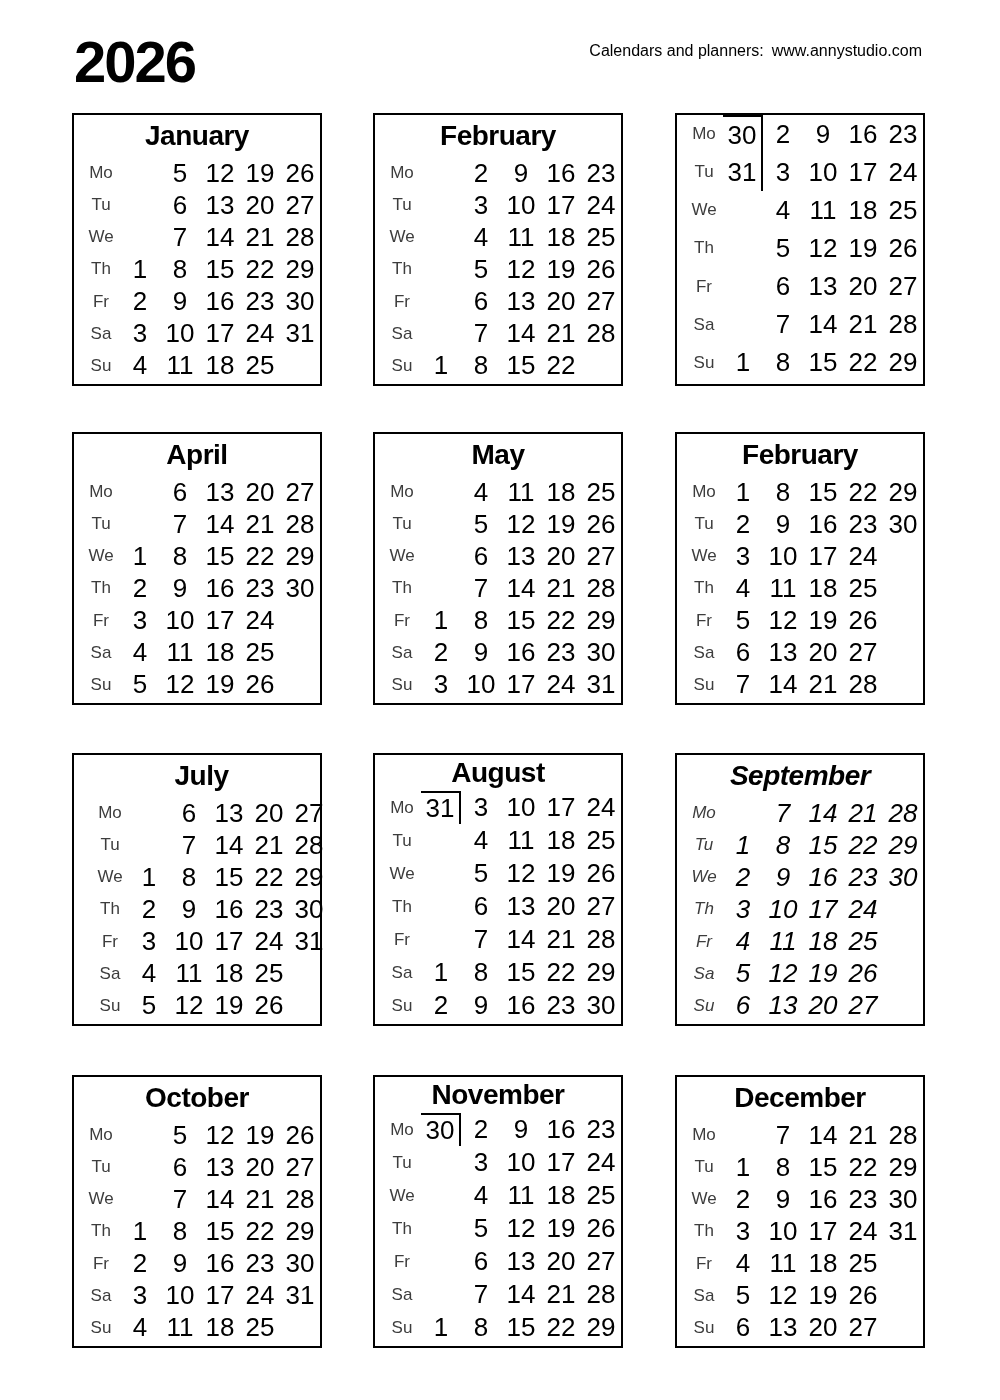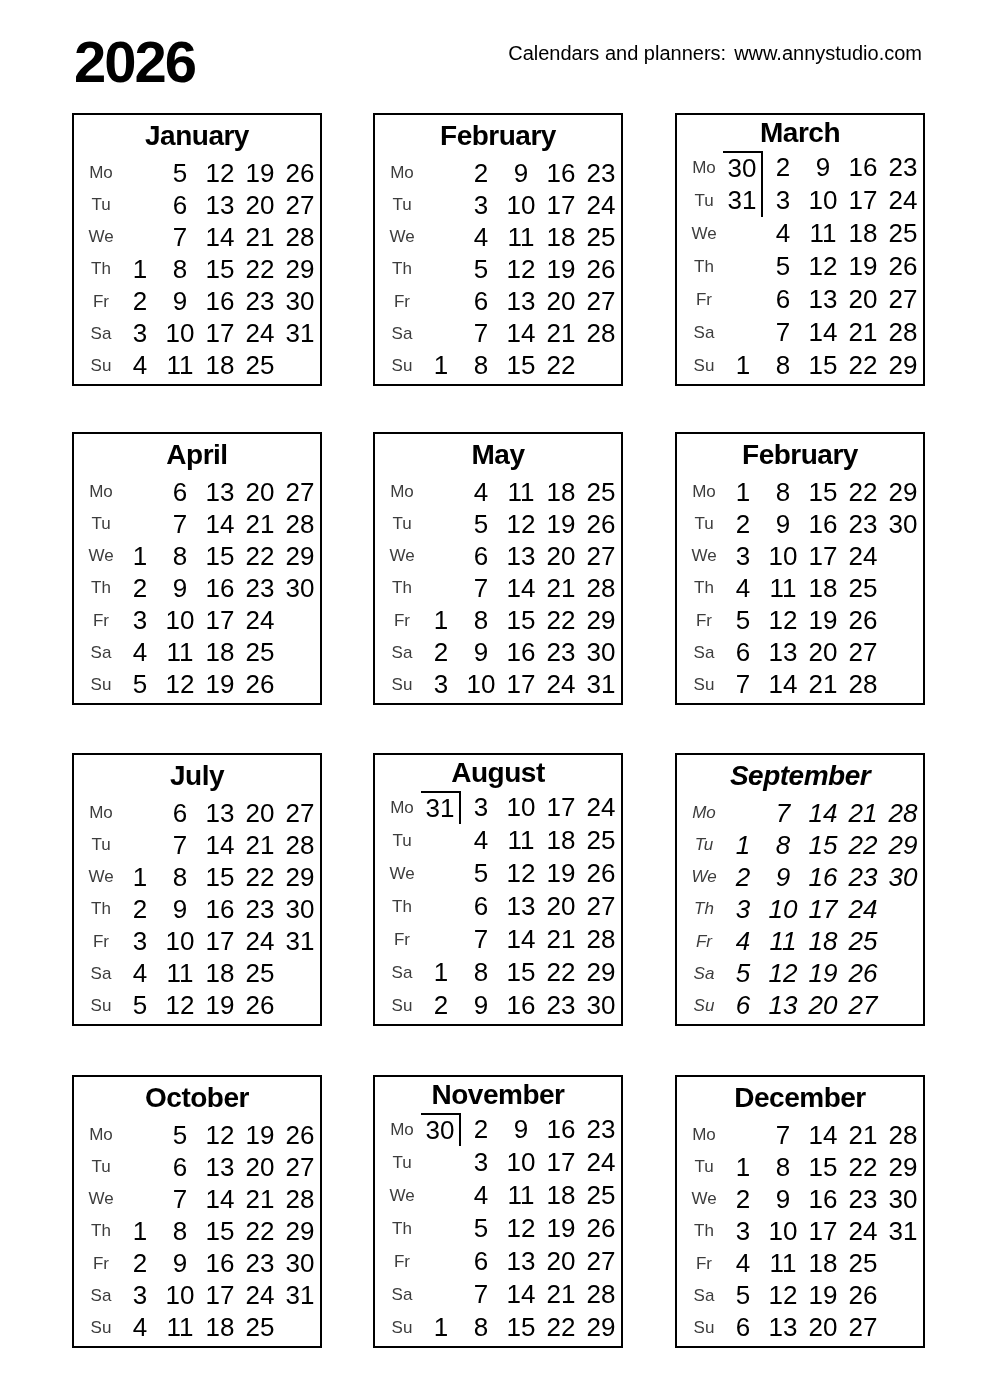--- a/index.html
+++ b/index.html
@@ -7,21 +7,21 @@
   body {
     width: 1000px; height: 1400px; position: relative;
     font-family: "Liberation Sans", sans-serif; color: #000;
   }
   .year-title {
     position: absolute; left: 74px; top: 33px;
     font-size: 58px; font-weight: bold; letter-spacing: -2px; line-height: 1; text-align: right;
   }
   .tagline {
     position: absolute; top: 42px; right: 78px;
-    font-size: 20px; color: #000; white-space: nowrap;
+    font-size: 16px; color: #000; white-space: nowrap;
   }
   .tagline .url { margin-left: 8px; }
   .month-box {
     position: absolute; width: 250px; height: 273px;
     border: 2px solid #000; background: #fff;
     display: flex; flex-direction: column;
   }
   .month-title {
     height: 42px; display: flex; align-items: center; justify-content: center;
     font-size: 28px; font-weight: bold; letter-spacing: -0.5px;
@@ -166,21 +166,20 @@
           <span class="day-label">Su</span>
           <span class="date-cell">1</span>
           <span class="date-cell">8</span>
           <span class="date-cell">15</span>
           <span class="date-cell">22</span>
           <span class="date-cell"></span>
         </div>
       </div>
     </div>
     <div class="month-box" style="left: 675px; top: 113px;">
-      <div class="month-title">March</div>
       <div class="month-rows">
         <div class="month-row">
           <span class="day-label">Mo</span>
           <span class="date-cell br-top br-right">30</span>
           <span class="date-cell">2</span>
           <span class="date-cell">9</span>
           <span class="date-cell">16</span>
           <span class="date-cell">23</span>
         </div>
         <div class="month-row">
@@ -409,21 +408,21 @@
         <div class="month-row">
           <span class="day-label">Su</span>
           <span class="date-cell">7</span>
           <span class="date-cell">14</span>
           <span class="date-cell">21</span>
           <span class="date-cell">28</span>
           <span class="date-cell"></span>
         </div>
       </div>
     </div>
-    <div class="month-box" style="left: 72px; top: 753px;">
+    <div class="month-box" style="left: 72px; top: 753px; padding-left: 9px;">
       <div class="month-title">July</div>
       <div class="month-rows">
         <div class="month-row">
           <span class="day-label">Mo</span>
           <span class="date-cell"></span>
           <span class="date-cell">6</span>
           <span class="date-cell">13</span>
           <span class="date-cell">20</span>
           <span class="date-cell">27</span>
         </div>

